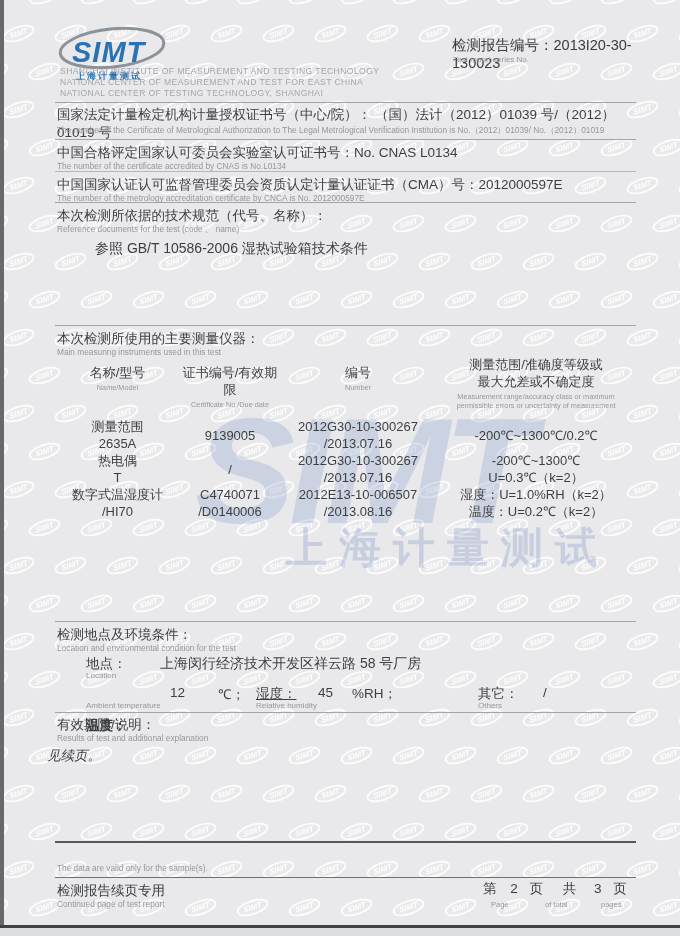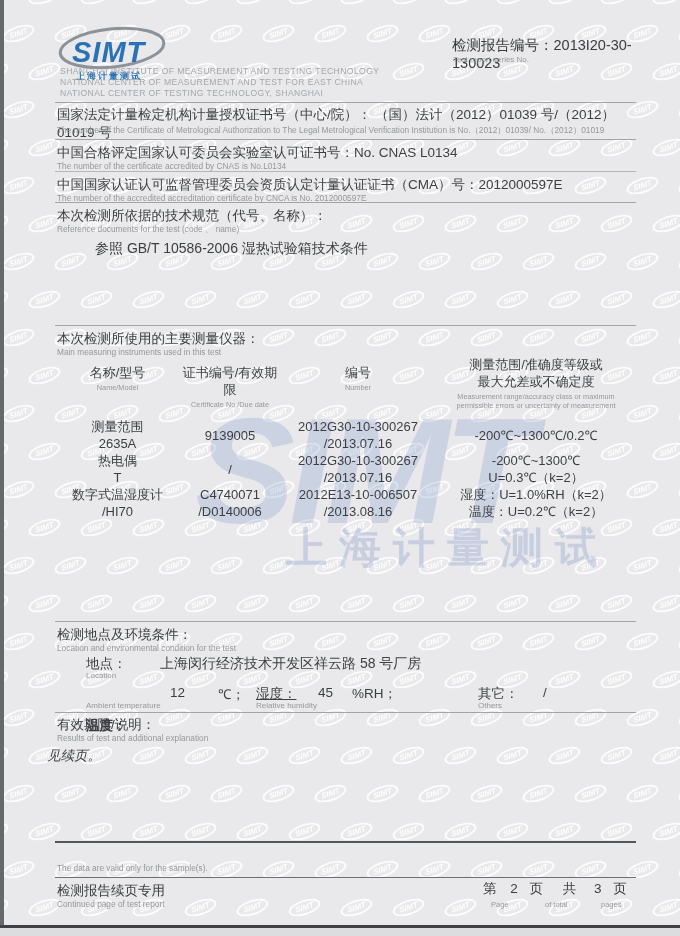--- a/index.html
+++ b/index.html
@@ -450,21 +450,21 @@
   <div class="rule rule-dark" style="top:841px;"></div>
   <div class="rule" style="top:877px;background:#6d7073;"></div>
 
   <div class="abs zh" style="left:57px;top:106px;width:578px;">国家法定计量检定机构计量授权证书号（中心/院）： （国）法计（2012）01039 号/（2012）01019 号</div>
   <div class="abs en" style="left:57px;top:125px;width:578px;">The number of the Certificate of Metrological Authorization to The Legal Metrological Verification Institution is No.（2012）01039/ No.（2012）01019</div>
 
   <div class="abs zh" style="left:57px;top:144px;">中国合格评定国家认可委员会实验室认可证书号：No. CNAS L0134</div>
   <div class="abs en" style="left:57px;top:161px;">The number of the certificate accredited by CNAS is No.L0134</div>
 
   <div class="abs zh" style="left:57px;top:176px;">中国国家认证认可监督管理委员会资质认定计量认证证书（CMA）号：2012000597E</div>
-  <div class="abs en" style="left:57px;top:193px;">The number of the accredited accreditation certificate by CNCA is No. 2012000597E</div>
+  <div class="abs en" style="left:57px;top:193px;">The number of the metrology accreditation certificate by CNCA is No. 2012000597E</div>
 
   <div class="abs zh" style="left:57px;top:207px;">本次检测所依据的技术规范（代号、名称）：</div>
   <div class="abs en" style="left:57px;top:224px;">Reference documents for the test (code 、 name)</div>
   <div class="abs zh" style="left:95px;top:240px;font-size:14px;">参照 GB/T 10586-2006  湿热试验箱技术条件</div>
 
   <div class="abs zh" style="left:57px;top:330px;">本次检测所使用的主要测量仪器：</div>
   <div class="abs en" style="left:57px;top:347px;">Main measuring instruments used in this test</div>
 
   <div class="tbl">
 

